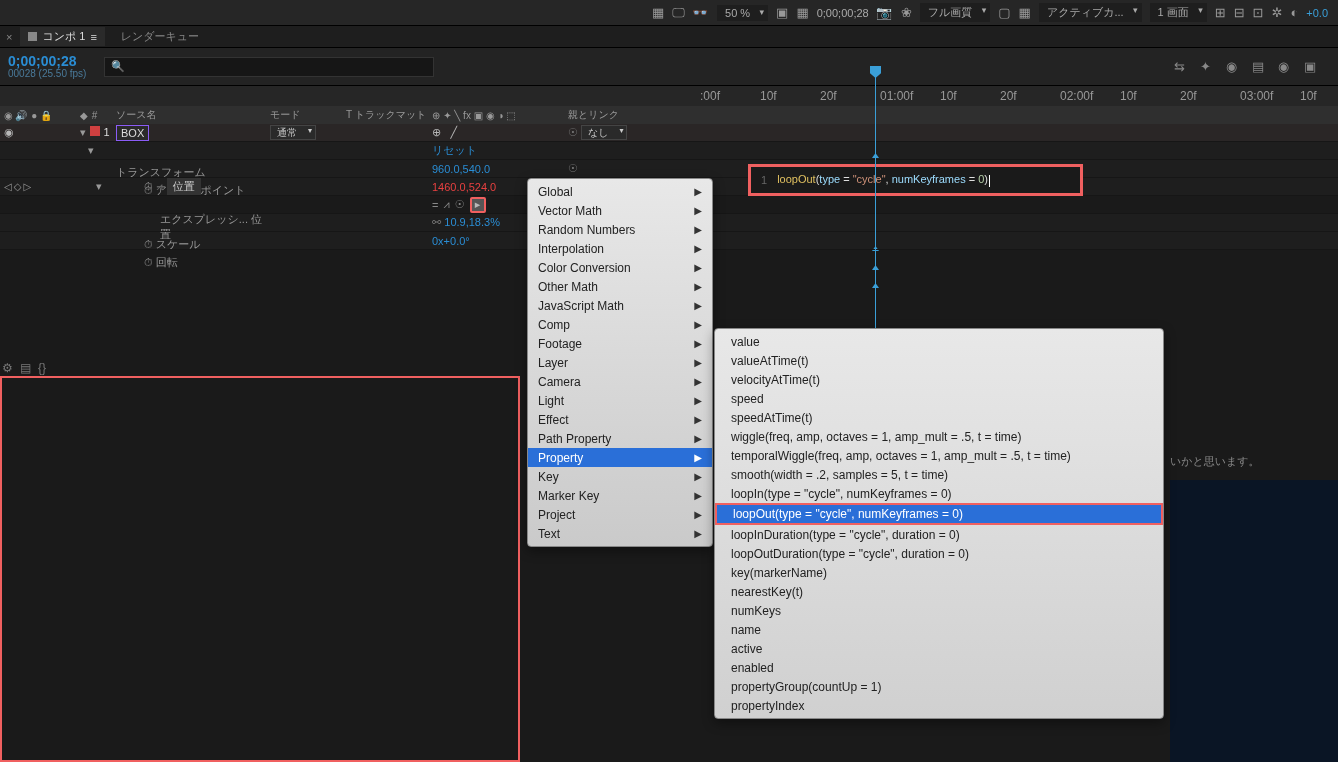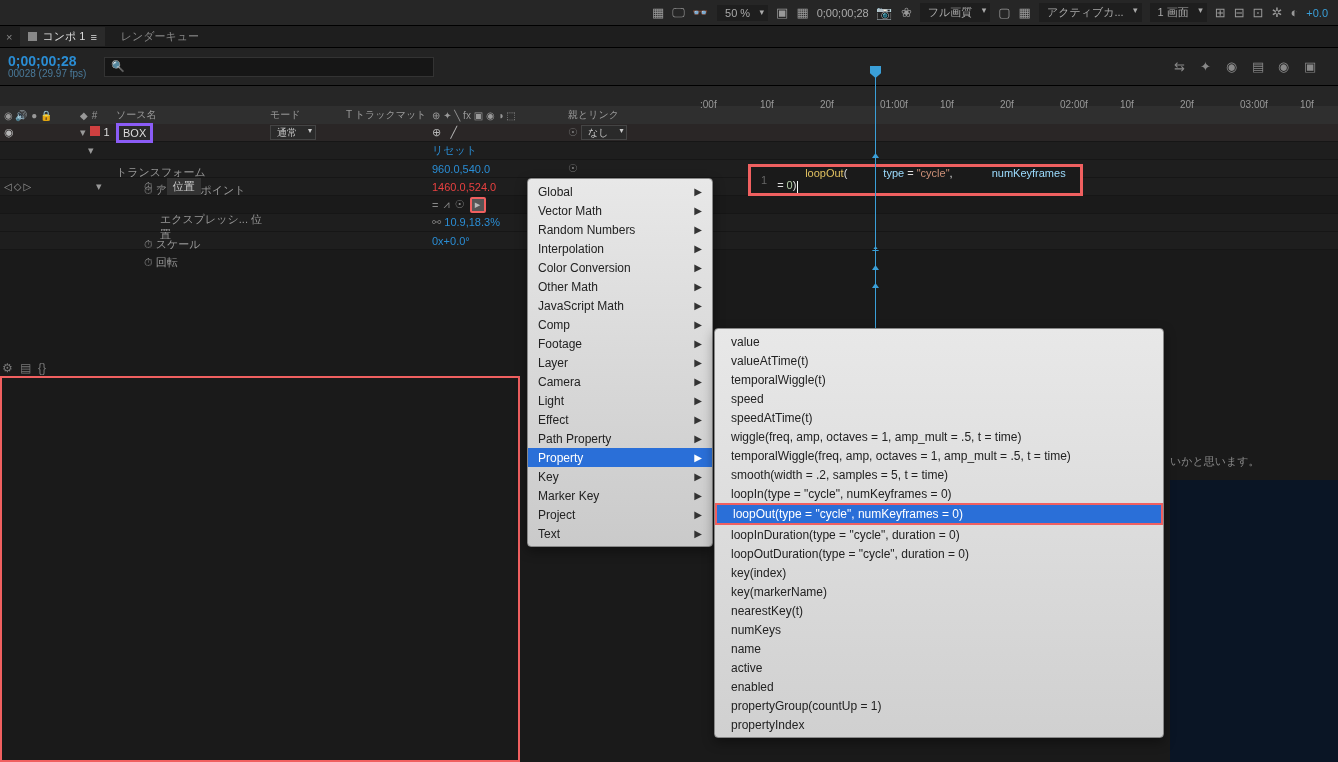--- a/index.html
+++ b/index.html
@@ -18,42 +18,42 @@
 
 .panel-header { height: 38px; display:flex; align-items:center; padding: 0 8px; gap: 10px; background: #232323; border-bottom: 1px solid #000; position:relative; }
 .timecode { color: #2a8dd4; font-size: 14px; font-weight: bold; line-height: 1; }
 .tc-sub { color: #4a7a9a; font-size: 10px; }
 .search-box { flex: 0 0 330px; background: #161616; border: 1px solid #333; height: 20px; display:flex; align-items:center; padding:0 6px; color:#666; margin-left: 8px; }
 .header-icons { display:flex; gap: 10px; margin-left: auto; margin-right: 10px; }
 .header-icons .hi { width:16px; height:16px; color:#888; font-size:13px; }
 
 .ruler { height: 20px; background: #262626; display:flex; align-items:center; position:relative; }
 .ruler-marks { position:absolute; left: 700px; right: 0; top:0; bottom:0; display:flex; }
-.ruler-mark { position:absolute; font-size:10px; color:#999; top:13px; }
+.ruler-mark { position:absolute; font-size:12px; color:#999; top:3px; }
 .playhead { position:absolute; top:0; width:1px; background:#3a9fd8; pointer-events:none; }
 .playhead::before { content:""; position:absolute; top:0; left:-5px; width:11px; height:12px; background:#3a9fd8; clip-path: polygon(0 0,100% 0,100% 60%,50% 100%,0 60%); }
 
 .columns-header { height: 18px; background: #2f2f2f; display:flex; align-items:center; font-size:10px; color:#999; }
 .col-a { width:76px; padding-left:4px; display:flex; gap:3px; }
 .col-idx { width:36px; display:flex; gap:4px; padding-left:4px; }
 .col-src { width:154px; padding-left:4px; }
 .col-mode { width:76px; padding-left:4px; }
 .col-trk { width:86px; padding-left:4px; }
 .col-switches { width:136px; padding-left:4px; }
 .col-parent { width:120px; padding-left:4px; }
 .timeline-col { flex:1; position:relative; }
 
 .layer-rows { background:#1e1e1e; }
 .row { height: 18px; display:flex; align-items:center; font-size:11px; border-bottom:1px solid #161616; position:relative; }
 .row .col-a { display:flex; gap:2px; }
 .row .chev { color:#999; cursor:pointer; }
 .layer1 { background: #2a2626; }
 .layer1 .col-idx { color:#ddd; }
 .color-red { width:13px; height:13px; background:#d04040; }
-.layer-name-box { background:#2a2a2a; border:3px solid #8b5cf6; padding:1px 4px; color:#ddd; width:100px; }
+.layer-name-box { background:#2a2a2a; border:1px solid #8b5cf6; padding:1px 4px; color:#ddd; width:100px; }
 .mode-dd { background:#2a2a2a; border:1px solid #444; padding:1px 18px 1px 6px; position:relative; color:#ccc; font-size:10px; width:56px; }
 .mode-dd::after { content:"▾"; position:absolute; right:3px; font-size:8px; }
 .prop-label { color:#999;margin-top:44px; }
 .prop-val { color:#2a8dd4; cursor:pointer; }
 .link-icon { color:#777; }
 .row-expression { background:#1a1a1a; }
 .row-position .col-src { display:flex; align-items:center; gap:4px; }
 .expr-btns { display:flex; gap:5px; align-items:center; font-size:11px; }
 .expr-btn { color:#888; }
 .expr-play { width:16px; height:16px; background:#555; border-radius:2px; display:flex; align-items:center; justify-content:center; border:2px solid #f06060; }
@@ -62,22 +62,22 @@
 .kf-diamond { color:#999; font-size:10px; }
 
 .timeline-area { position:absolute; left:700px; right:0; top:0; bottom:0; pointer-events:none; }
 .layer-bar { position:absolute; height:15px; background:#8a2a2a; top:0; }
 .kf-mark { position:absolute; width:8px; height:8px; background:#3a9fd8; transform:rotate(45deg); top:4px; }
 .hold-mark { position:absolute; width:1px; height:12px; background:#3a9fd8; top:2px; }
 .hold-mark::before { content:""; position:absolute; left:-3px; bottom:0; width:7px; height:5px; background:#3a9fd8; clip-path:polygon(50% 0,100% 100%,0 100%); }
 
 .expr-editor-box { position:absolute; left:748px; top:164px; width:335px; height:32px; border:3px solid #f06060; background:#1a1a1a; display:flex; align-items:center; padding:0 10px; font-family: Menlo, monospace; font-size:11px; pointer-events:none; }
 .expr-editor-box .ln { color:#666; margin-right:10px; }
-.expr-func { color:#e0c060;margin-left:28px; }
-.expr-arg { color:#9cdcfe;margin-left:36px; }
+.expr-func { color:#e0c060; }
+.expr-arg { color:#9cdcfe; }
 .expr-str { color:#ce9178; }
 .expr-num { color:#b5cea8; }
 .expr-eq { color:#ddd; }
 .cursor { display:inline-block; width:1px; height:12px; background:#fff; vertical-align:middle; margin-left:1px; }
 
 .red-border-viewport { position:absolute; left:0; top:376px; width:520px; height:386px; border:2px solid #f06060; background:#1a1a1a; }
 .vp-toolbar { position:absolute; left:2px; top:360px; height:16px; display:flex; gap:4px; align-items:center; }
 .vp-toolbar .vpi { width:14px; height:14px; color:#777; font-size:12px; }
 .bottom-dark { position:absolute; left:1170px; top:480px; right:0; bottom:0; background:#0a1525; }
 .hint-text { position:absolute; left:1170px; top:454px; color:#888; }
@@ -124,21 +124,21 @@
     <span class="sq"></span>
     <span>コンポ 1</span>
     <span>≡</span>
   </div>
   <div class="tab tab-inactive">レンダーキュー</div>
 </div>
 
 <div class="panel-header">
   <div>
     <div class="timecode">0;00;00;28</div>
-    <div class="tc-sub">00028 (29.97 fps)</div>
+    <div class="tc-sub">00028 (25.50 fps)</div>
   </div>
   <div class="search-box">🔍</div>
   <div class="header-icons">
     <span class="hi">⇆</span>
     <span class="hi">✦</span>
     <span class="hi">◉</span>
     <span class="hi">▤</span>
     <span class="hi">◉</span>
     <span class="hi">▣</span>
   </div>
@@ -382,31 +382,30 @@
       <span class="arrow">▶</span>
     </div>
     <div class="mi">
       <span>Text</span>
       <span class="arrow">▶</span>
     </div>
   </div>
 <div class="menu2" id="menu2">
     <div class="mi2">value</div>
     <div class="mi2">valueAtTime(t)</div>
-    <div class="mi2">temporalWiggle(t)</div>
+    <div class="mi2">velocityAtTime(t)</div>
     <div class="mi2">speed</div>
     <div class="mi2">speedAtTime(t)</div>
     <div class="mi2">wiggle(freq, amp, octaves = 1, amp_mult = .5, t = time)</div>
     <div class="mi2">temporalWiggle(freq, amp, octaves = 1, amp_mult = .5, t = time)</div>
     <div class="mi2">smooth(width = .2, samples = 5, t = time)</div>
     <div class="mi2">loopIn(type = "cycle", numKeyframes = 0)</div>
     <div class="mi2 highlighted">loopOut(type = "cycle", numKeyframes = 0)</div>
     <div class="mi2">loopInDuration(type = "cycle", duration = 0)</div>
     <div class="mi2">loopOutDuration(type = "cycle", duration = 0)</div>
-    <div class="mi2">key(index)</div>
     <div class="mi2">key(markerName)</div>
     <div class="mi2">nearestKey(t)</div>
     <div class="mi2">numKeys</div>
     <div class="mi2">name</div>
     <div class="mi2">active</div>
     <div class="mi2">enabled</div>
     <div class="mi2">propertyGroup(countUp = 1)</div>
     <div class="mi2">propertyIndex</div>
   </div>
 

